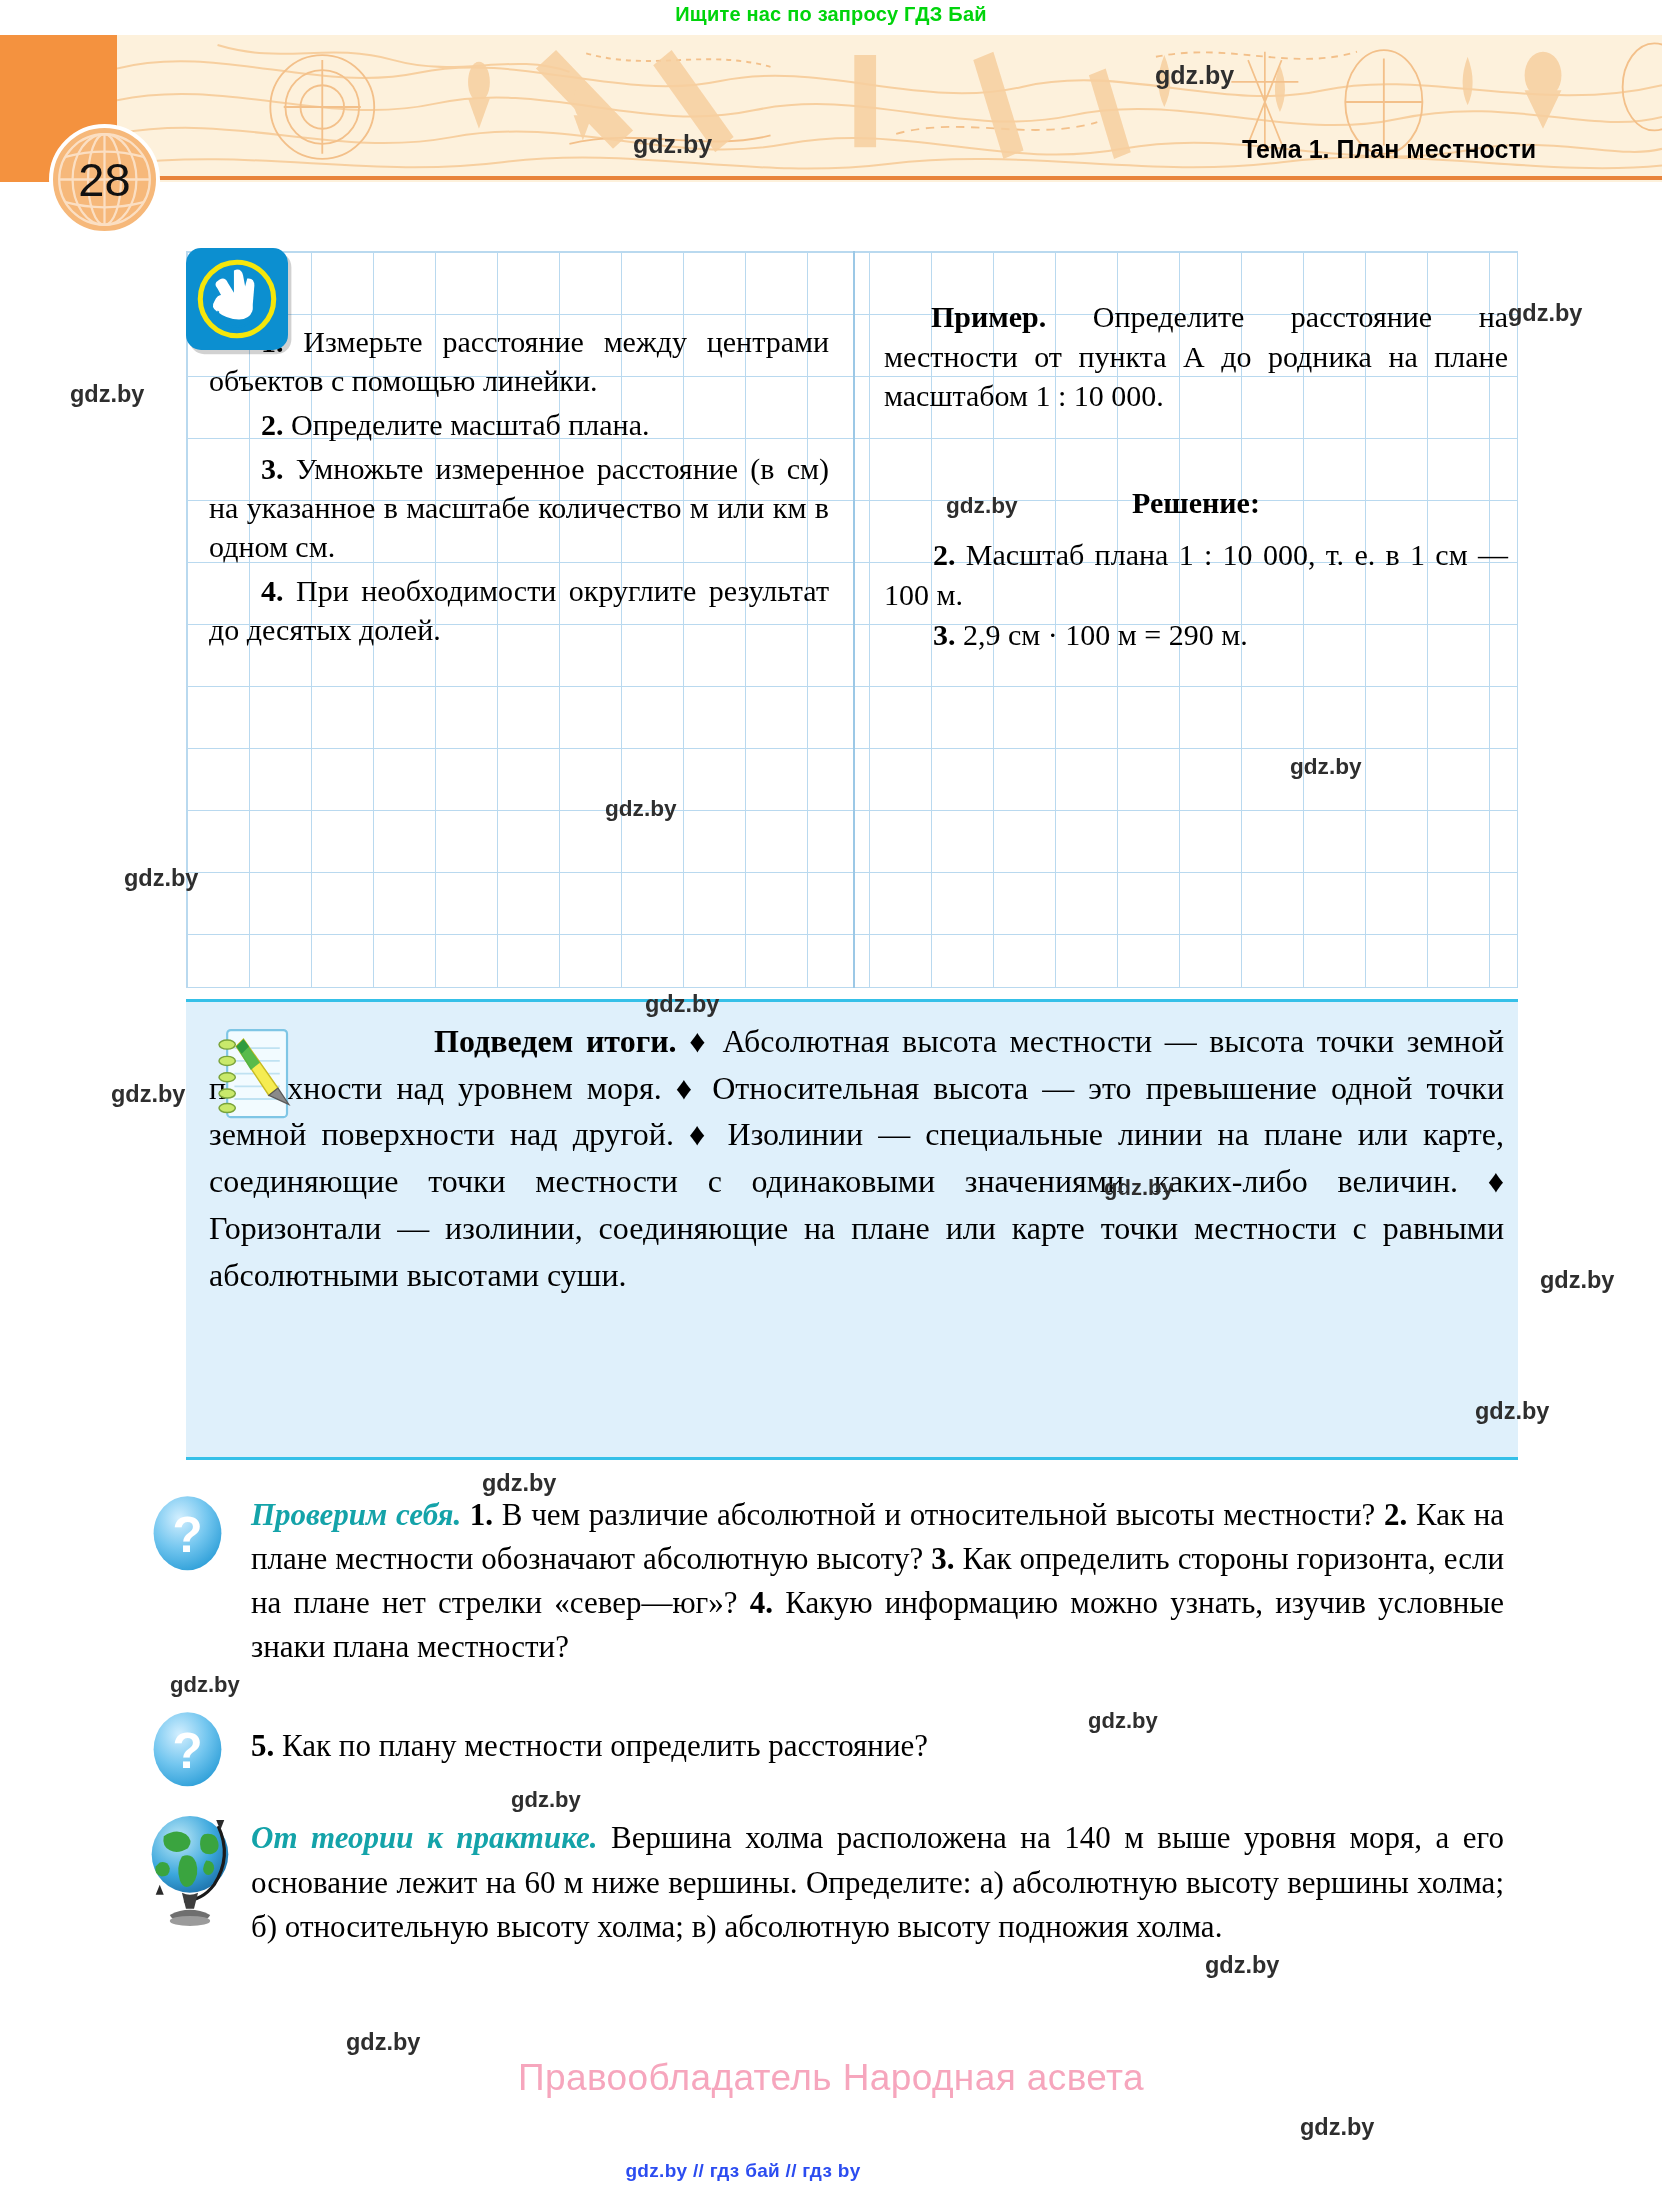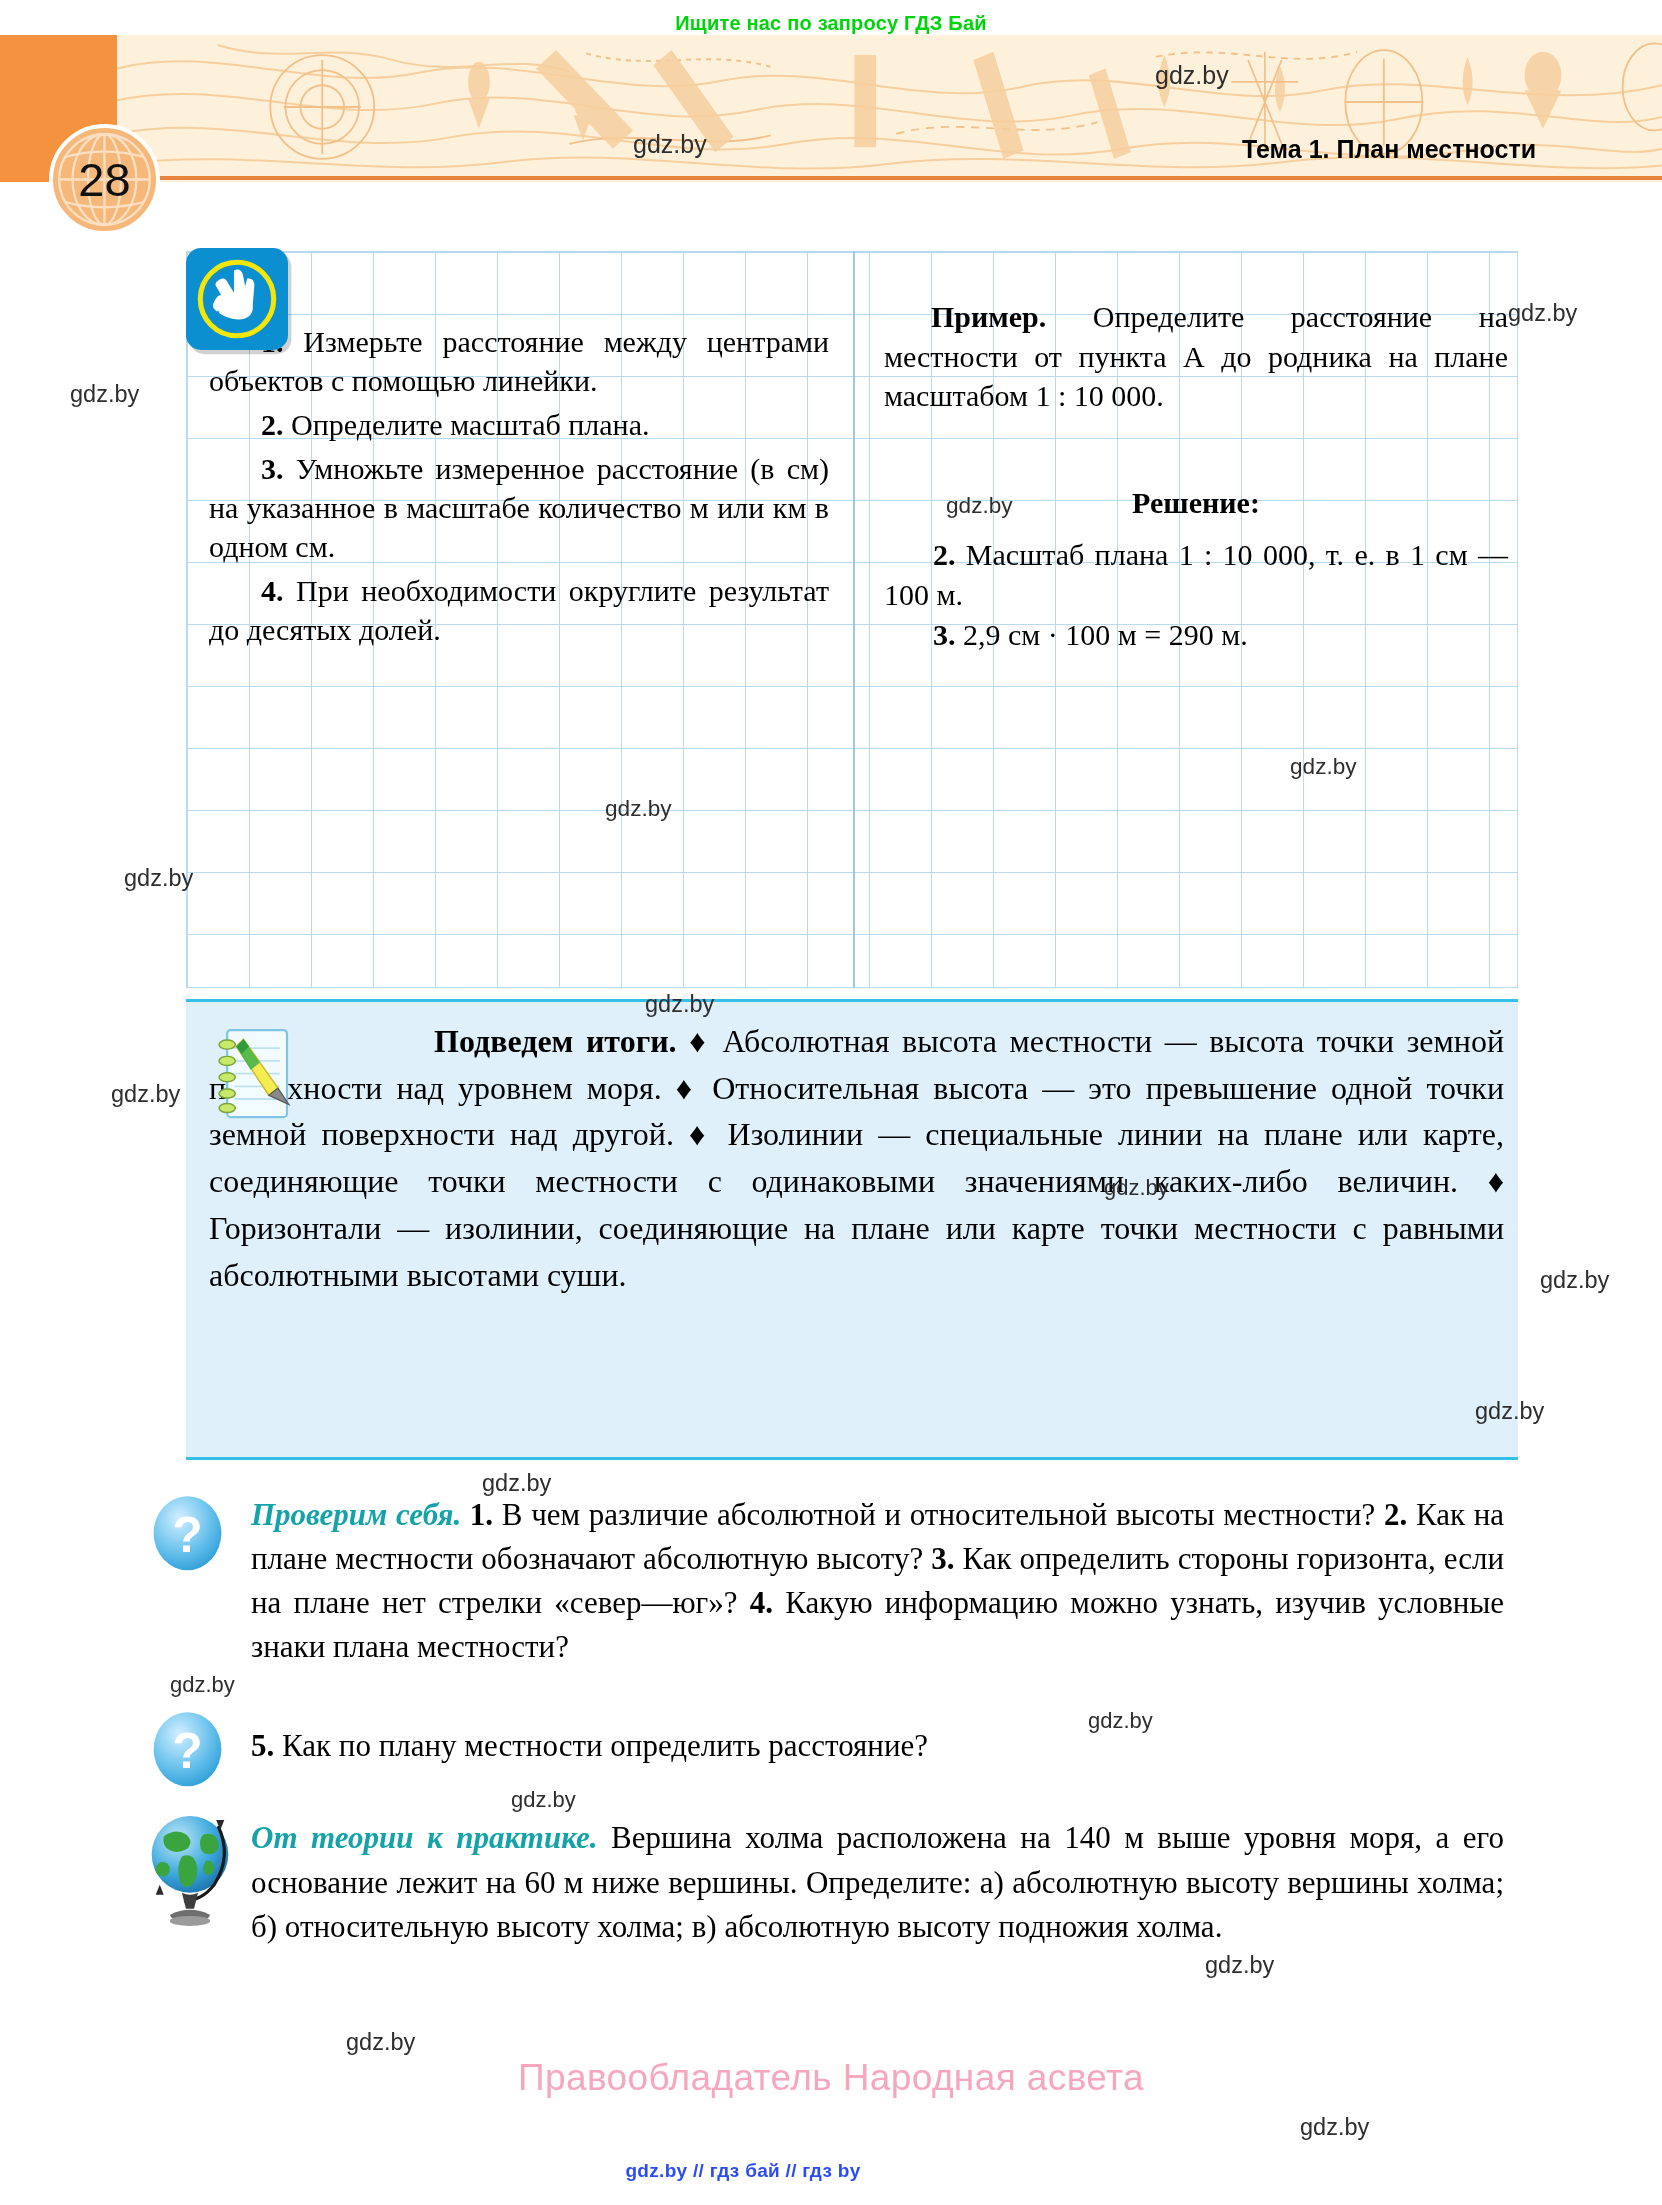--- a/index.html
+++ b/index.html
@@ -18,21 +18,21 @@
 
   
   .top-promo {
     position: absolute;
     top: 0; left: 0; width: 1662px;
     text-align: center;
     font-family: "Liberation Sans", sans-serif;
     font-weight: bold;
     font-size: 20px;
     color: #00d40b;
-    padding-top: 12px;
+    padding-top: 3px;
     letter-spacing: 0.2px;
   }
 
   
   .header-band {
     position: absolute;
     left: 0; top: 35px;
     width: 1662px; height: 147px;
     background: #fdf1dc;
     overflow: hidden;
@@ -284,20 +284,21 @@
     color: #2b4cf0;
     letter-spacing: 0.3px;
   }
   .wm {
     position: absolute;
     font-family: "Liberation Sans", sans-serif;
     color: #2e2e2e;
     white-space: nowrap;
     pointer-events: none;
     z-index: 9;
+    font-weight: bold;
   }
 </style>
 </head>
 <body>
 
 <div class="top-promo">Ищите нас по запросу ГДЗ Бай</div>
 
 <div class="header-band">
   <div class="orange-tab"></div>
   <svg class="topo-svg" viewBox="0 0 1844 178" preserveAspectRatio="none">

